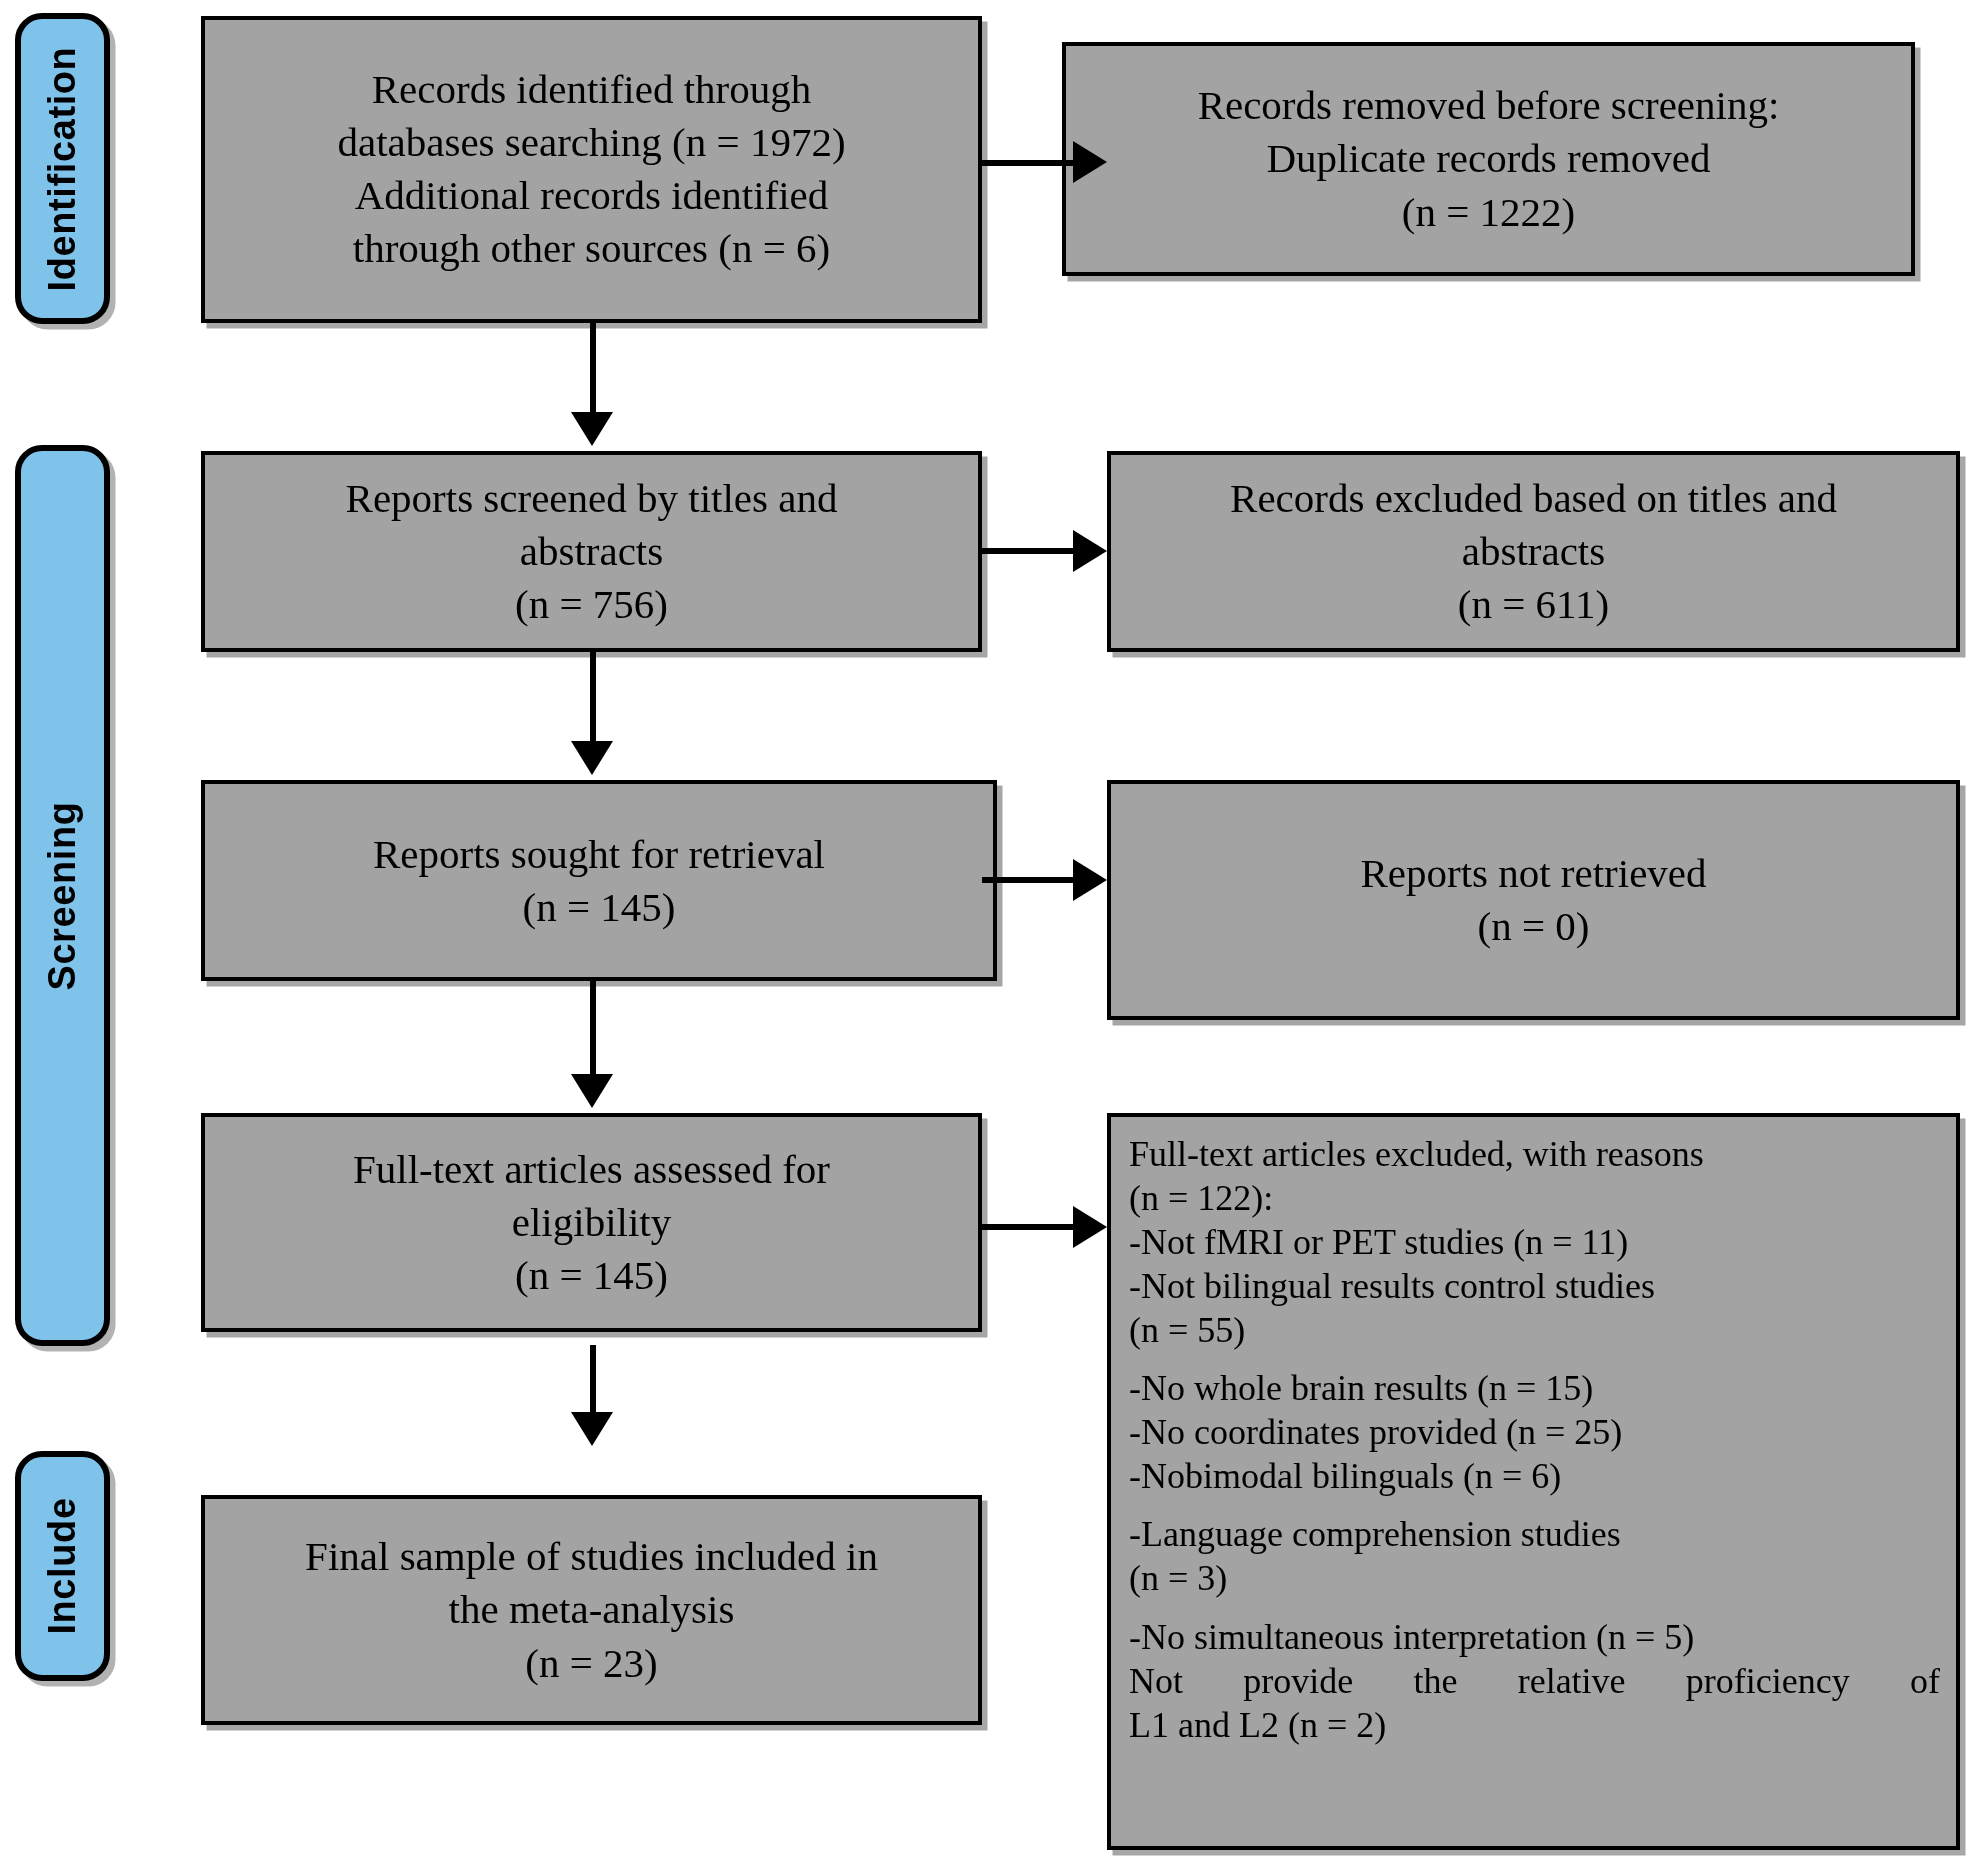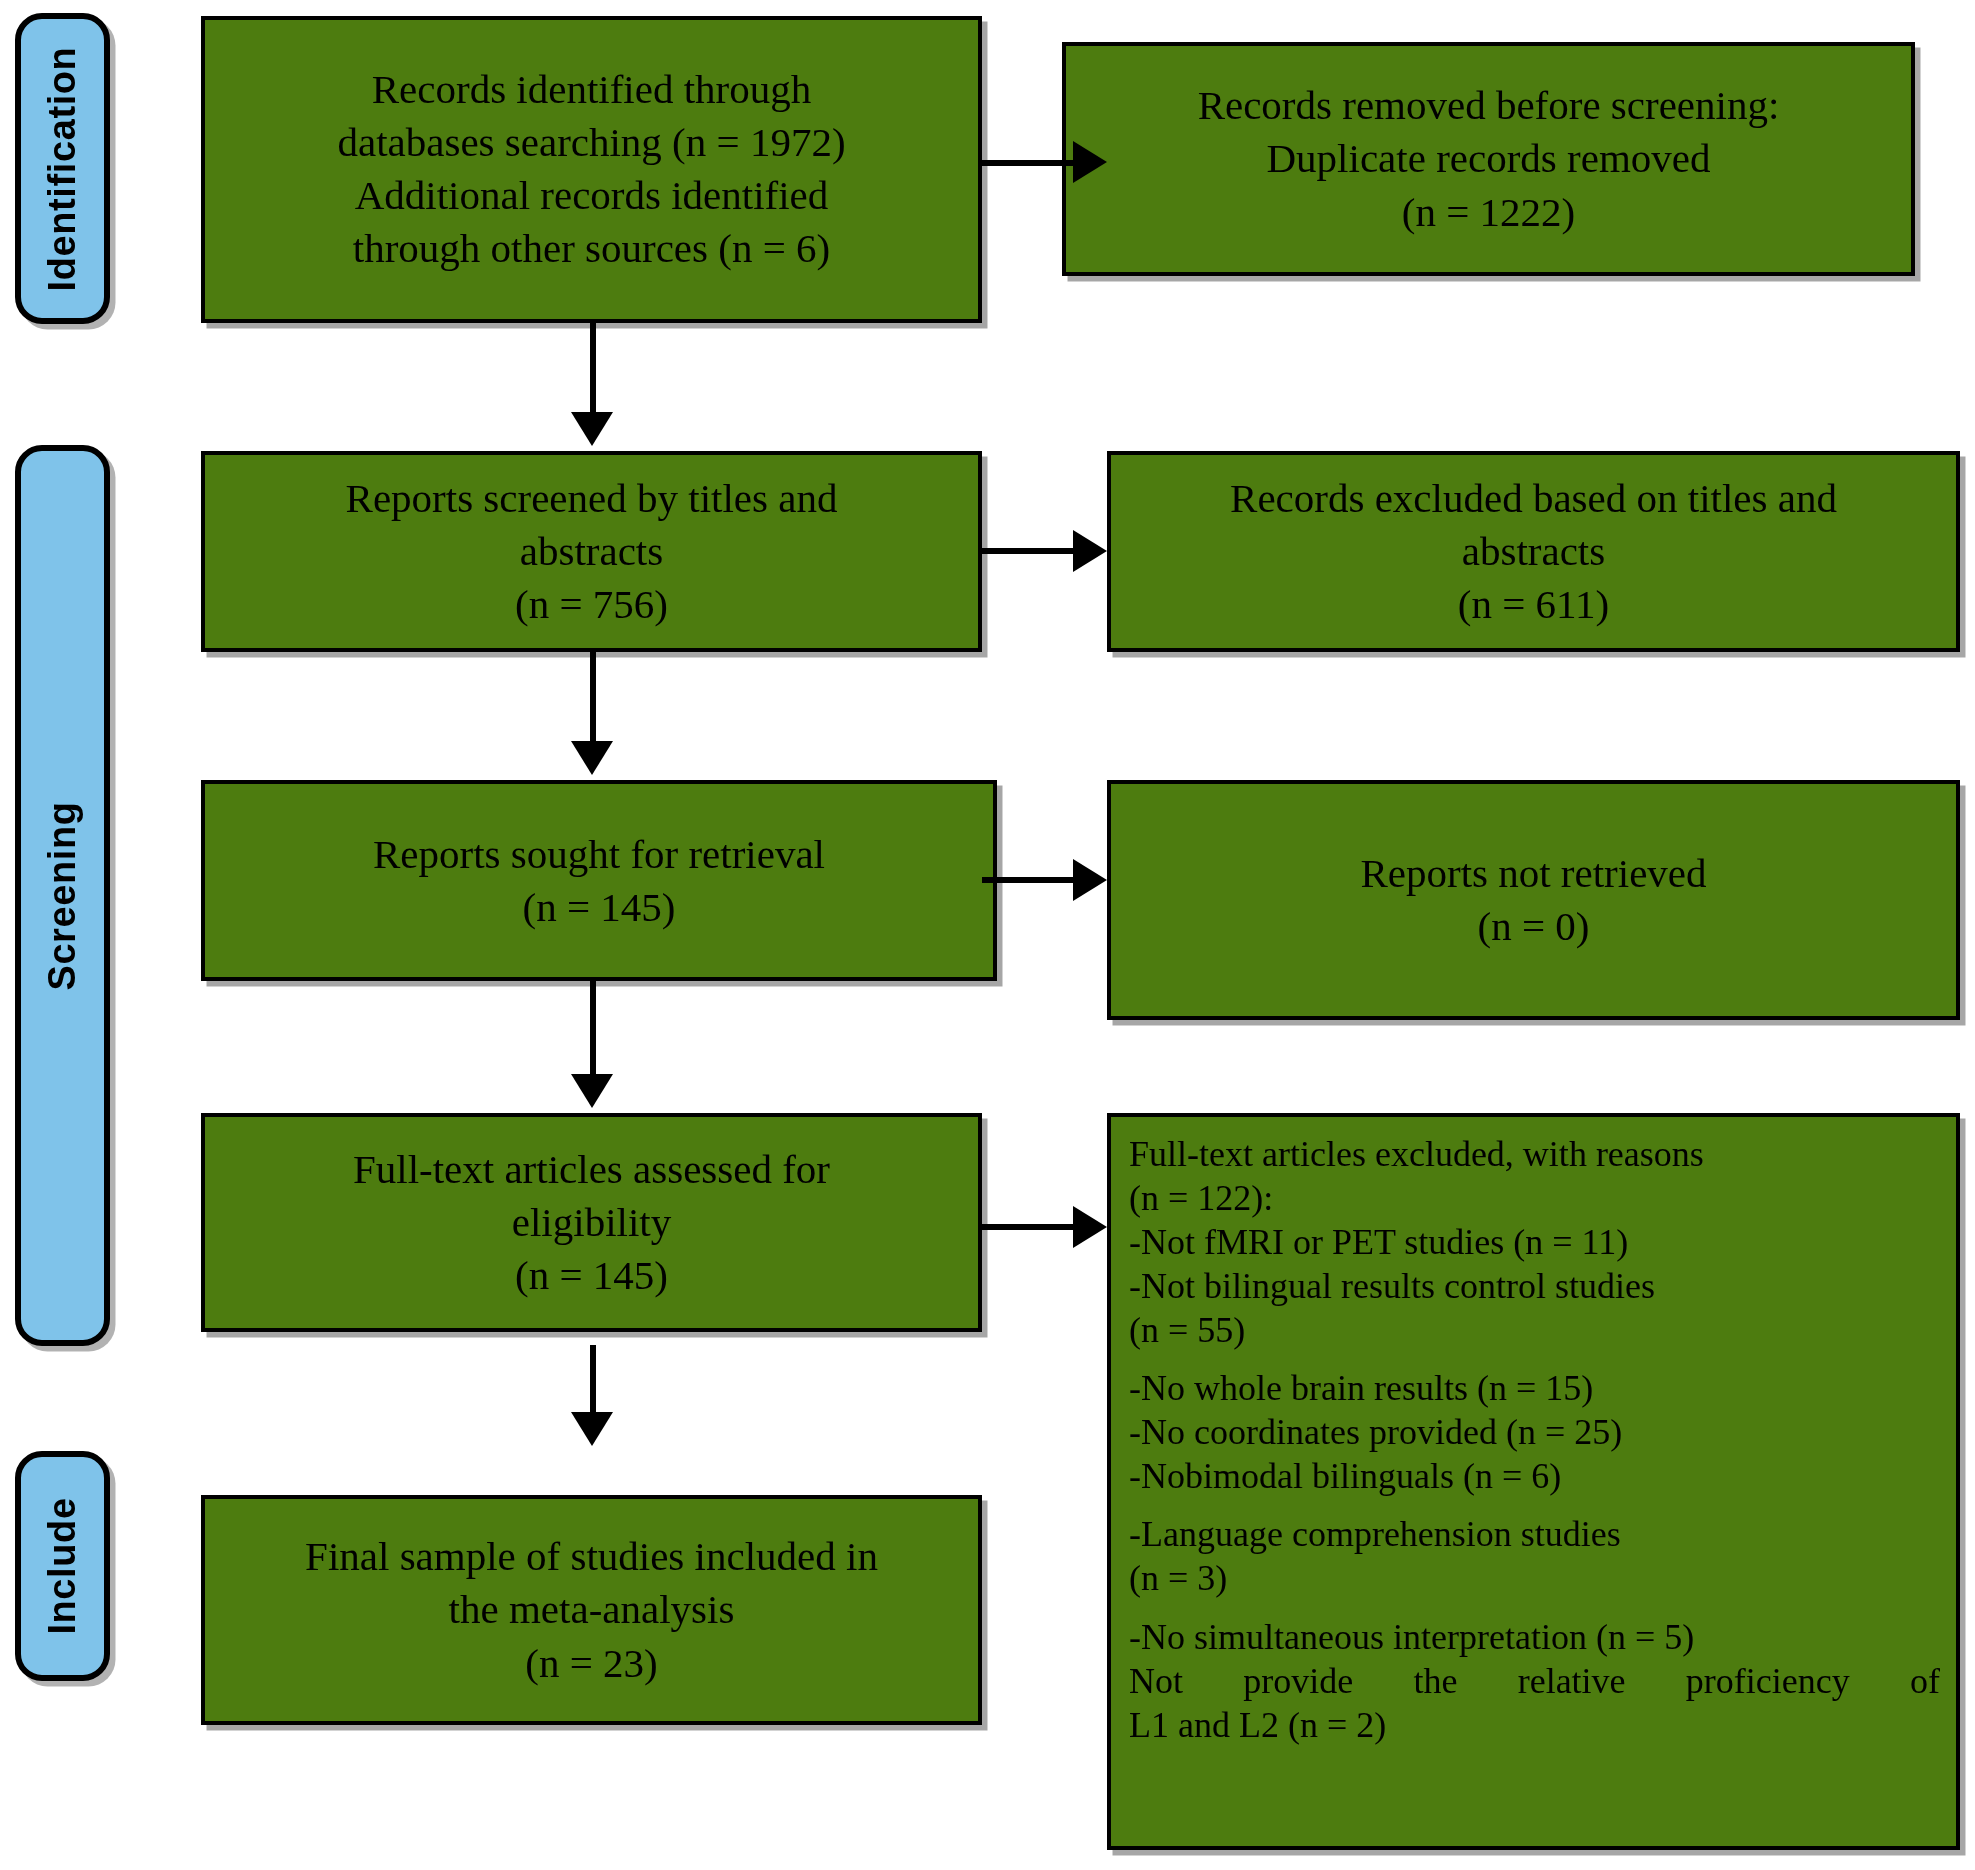--- a/index.html
+++ b/index.html
@@ -38,21 +38,21 @@
     font-weight: bold;
     font-size: 38px;
     letter-spacing: 0.6px;
     color: #000000;
   }
 
   
   .flow-box {
     position: absolute;
     box-sizing: border-box;
-    background: #4d7c0f;
+    background: #a3a3a3;
     border: 4.9px solid #000000;
     box-shadow: 5.5px 5.5px 0 0 rgba(0,0,0,0.35);
   }
   .box-text {
     position: absolute;
     left: 0;
     right: 0;
     top: 50%;
     transform: translateY(-50%);
     padding: 0 16px;

